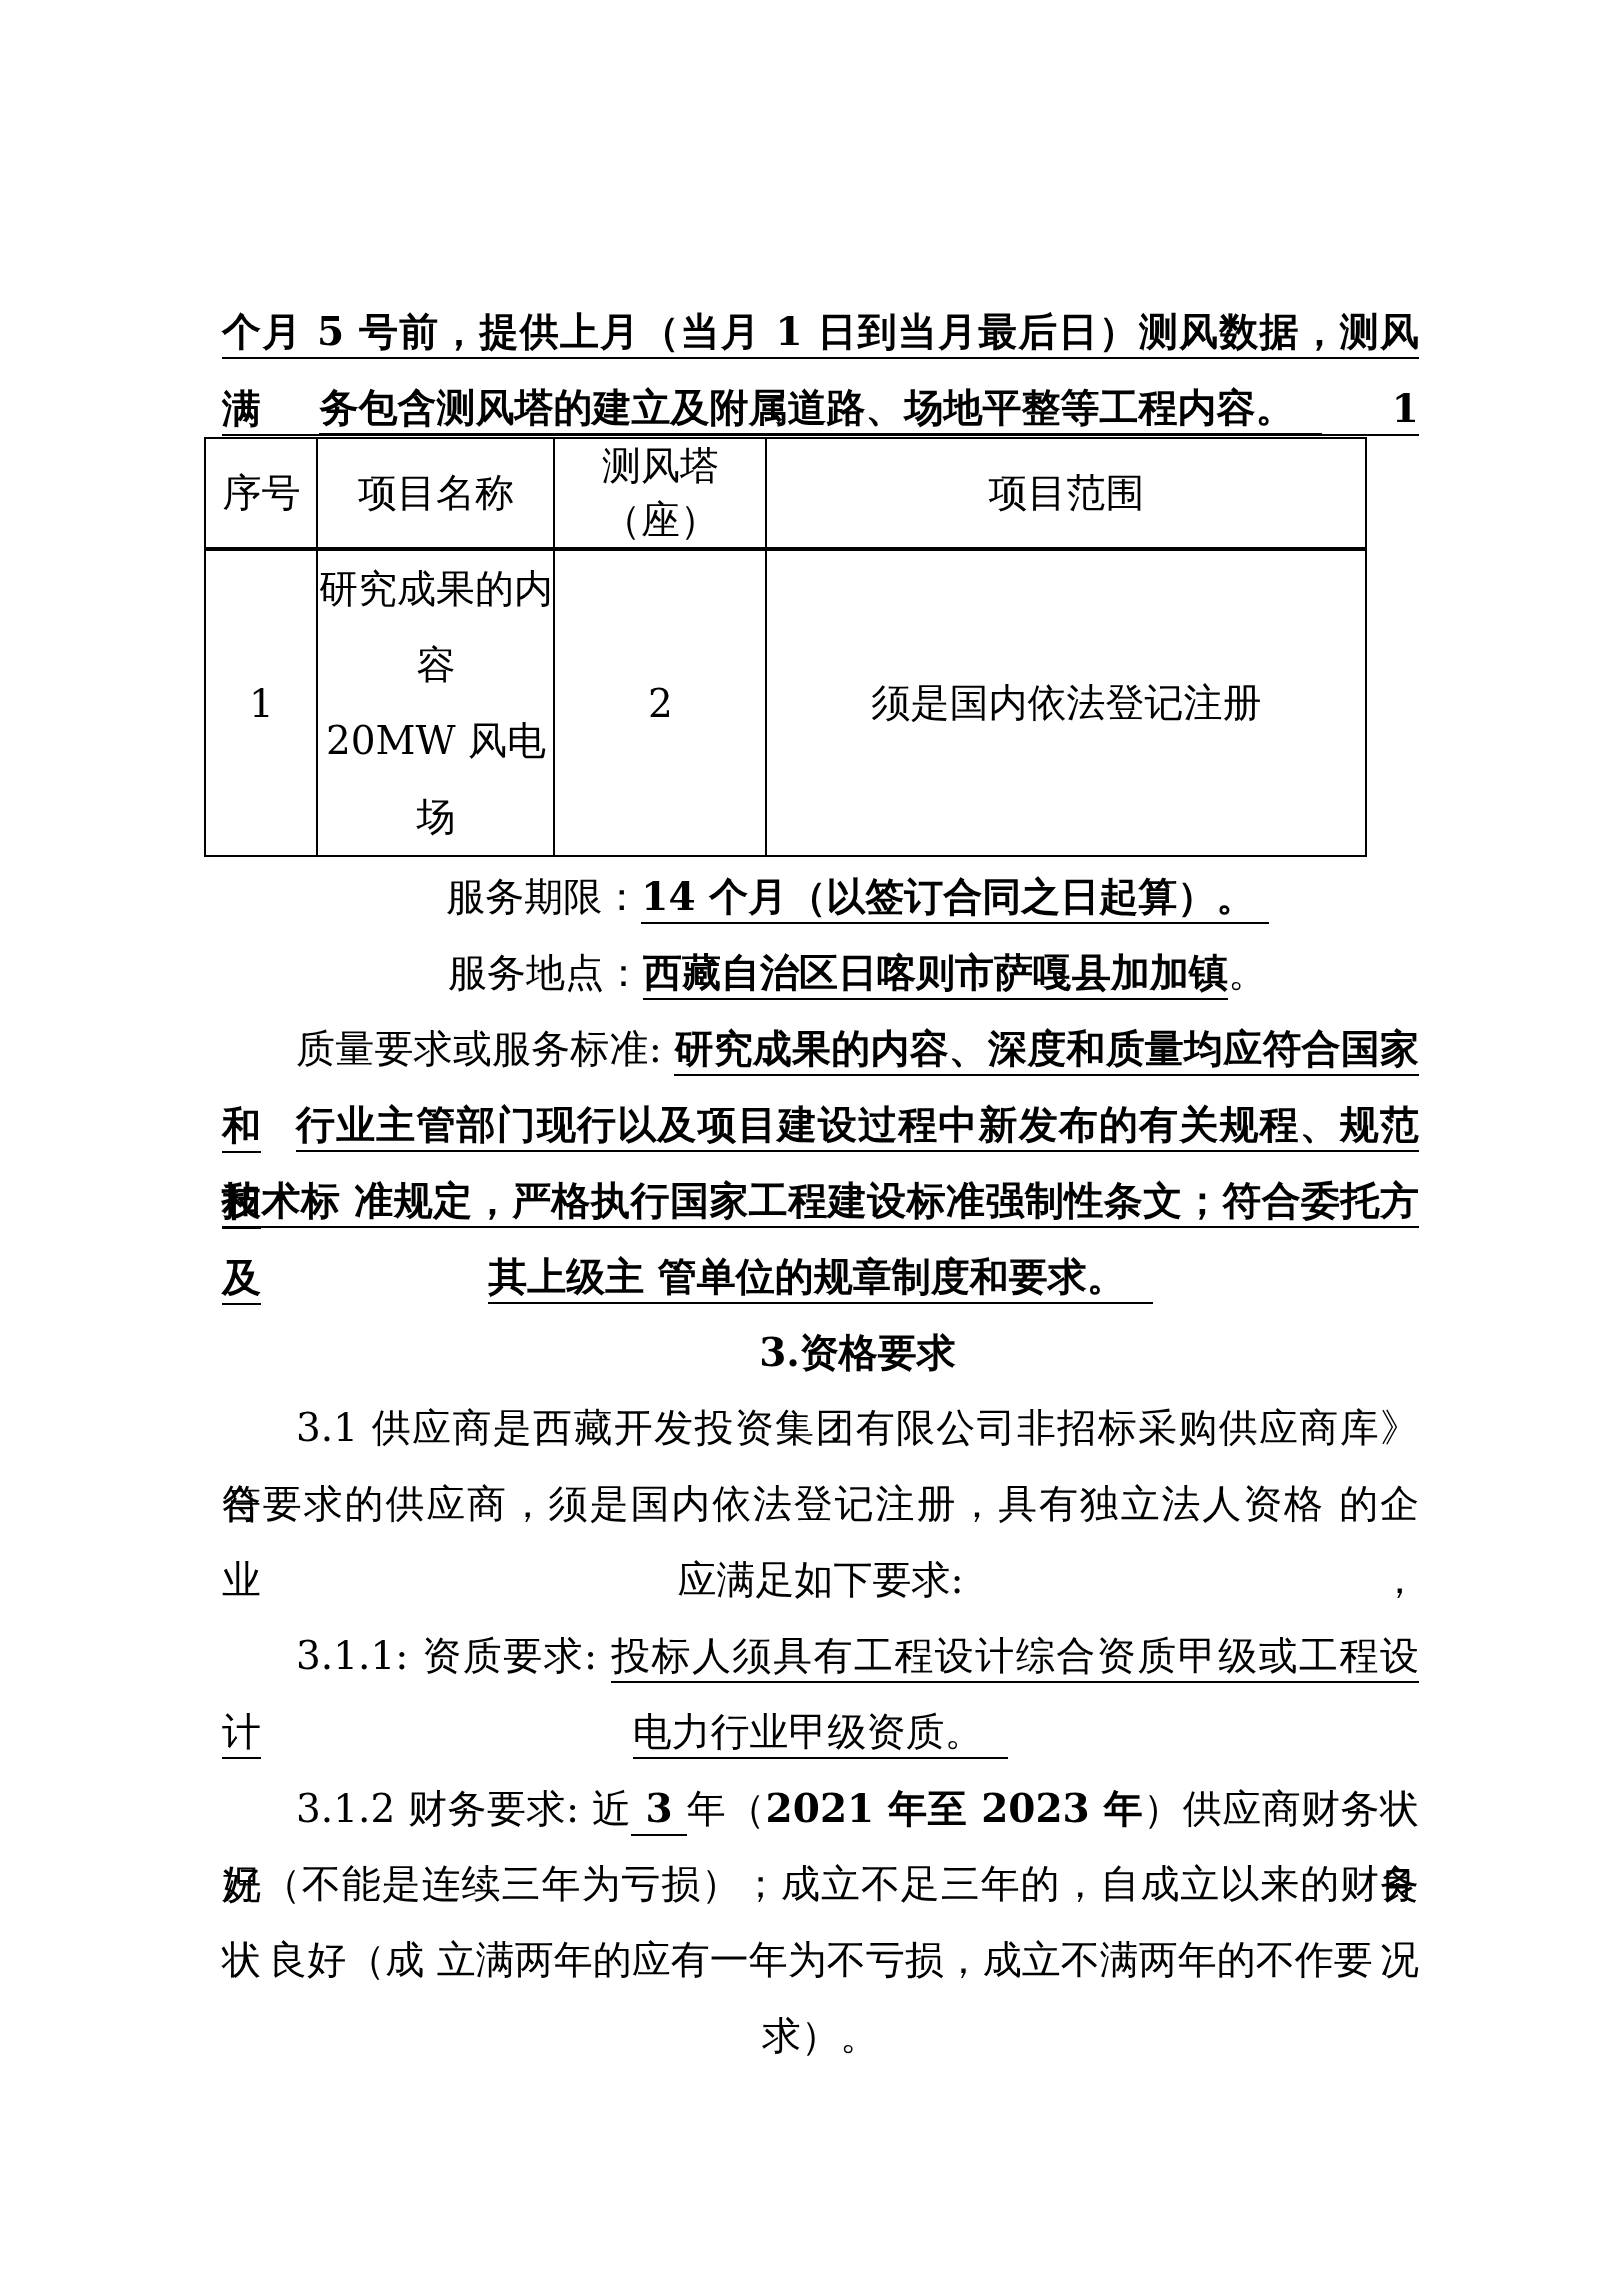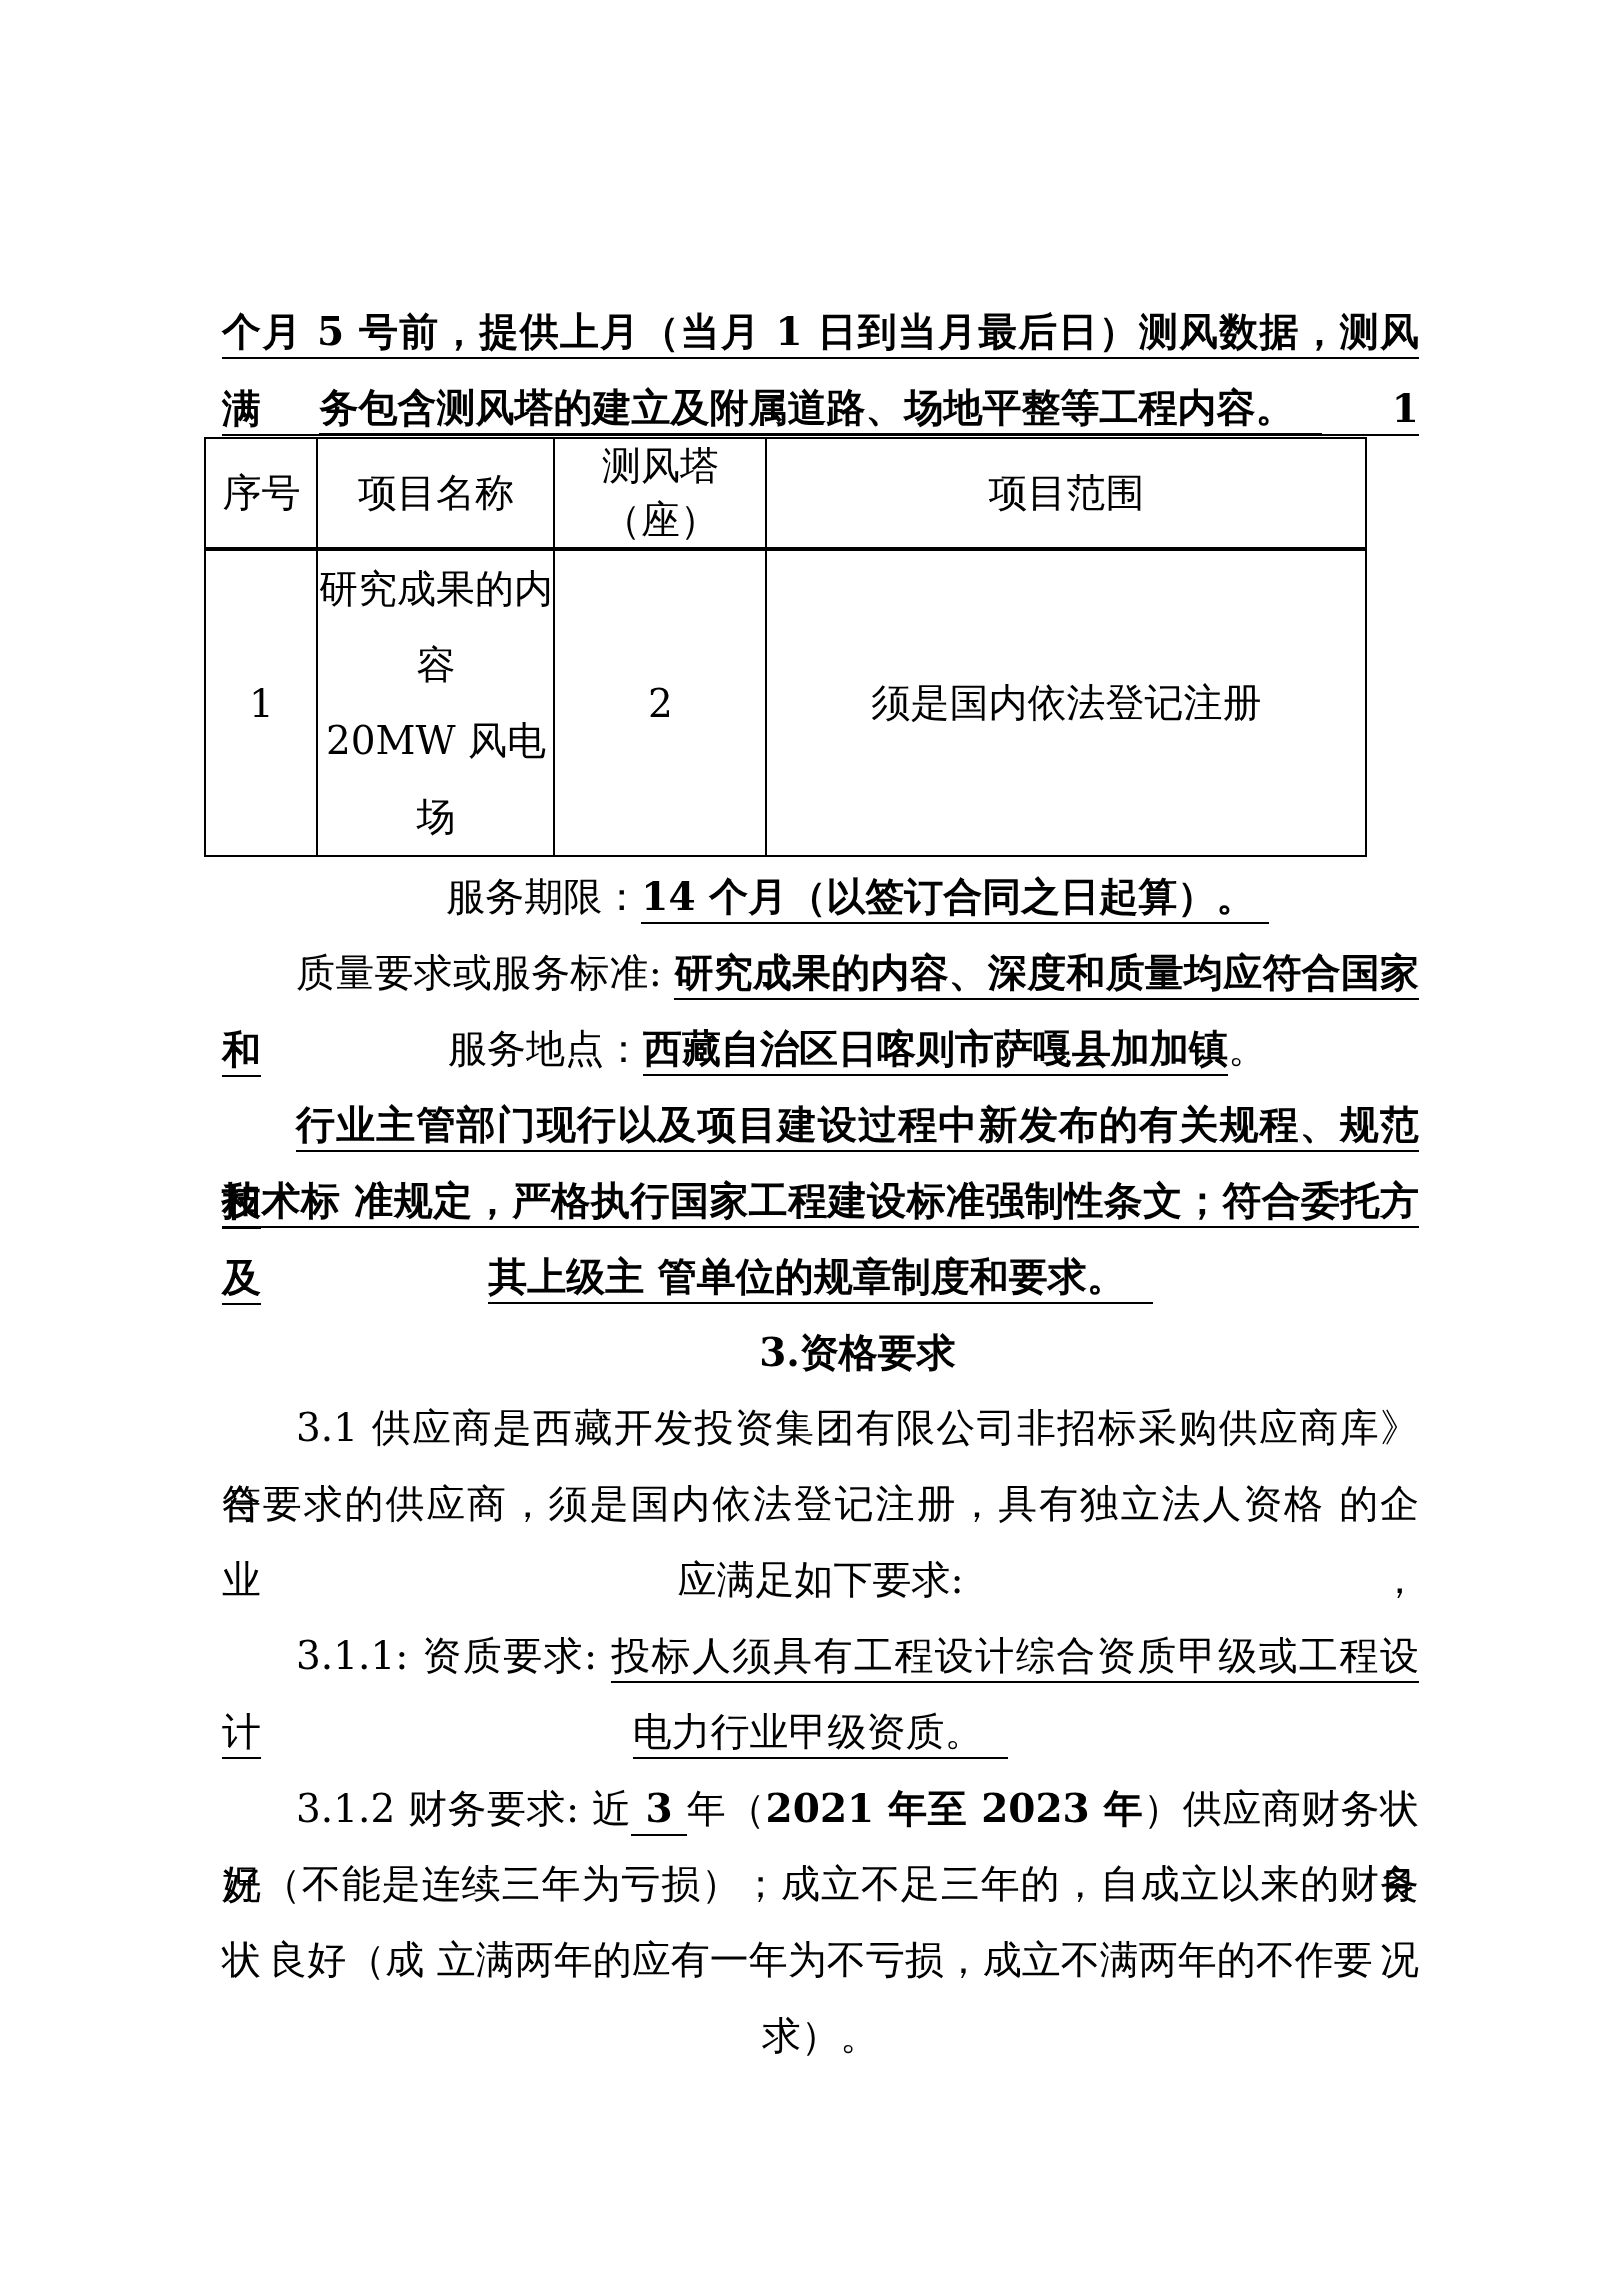--- a/index.html
+++ b/index.html
@@ -57,22 +57,22 @@
             <div>研究成果的内容</div>
             <div>20MW 风电场</div>
           </td>
           <td>2</td>
           <td>须是国内依法登记注册</td>
         </tr>
       </tbody>
     </table>
 
     <div class="line indent"><span>服务期限：</span><span class="b u">14 个月（以签订合同之日起算）。&nbsp;</span></div>
+    <div class="line indent"><span>服务地点：</span><span class="b u">西藏自治区日喀则市萨嘎县加加镇</span><span>。</span></div>
     <div class="line indent fill"><span>质量要求或服务标准: </span><span class="b u">研究成果的内容、深度和质量均应符合国家和</span></div>
-    <div class="line indent"><span>服务地点：</span><span class="b u">西藏自治区日喀则市萨嘎县加加镇</span><span>。</span></div>
     <div class="line indent fill"><span class="b u">行业主管部门现行以及项目建设过程中新发布的有关规程、规范和</span></div>
     <div class="line fill"><span class="b u">技术标 准规定，严格执行国家工程建设标准强制性条文；符合委托方及</span></div>
     <div class="line"><span class="b u">其上级主 管单位的规章制度和要求。&nbsp;&nbsp;</span></div>
 
     <div class="line indent"><span class="b">3.资格要求</span></div>
     <div class="line indent fill"><span>3.1 供应商是西藏开发投资集团有限公司非招标采购供应商库》符</span></div>
     <div class="line fill"><span>合要求的供应商，须是国内依法登记注册，具有独立法人资格 的企业，</span></div>
     <div class="line"><span>应满足如下要求:</span></div>
     <div class="line indent fill"><span>3.1.1: 资质要求: </span><span class="u">投标人须具有工程设计综合资质甲级或工程设计</span></div>
     <div class="line"><span class="u">电力行业甲级资质。&nbsp;&nbsp;</span></div>

